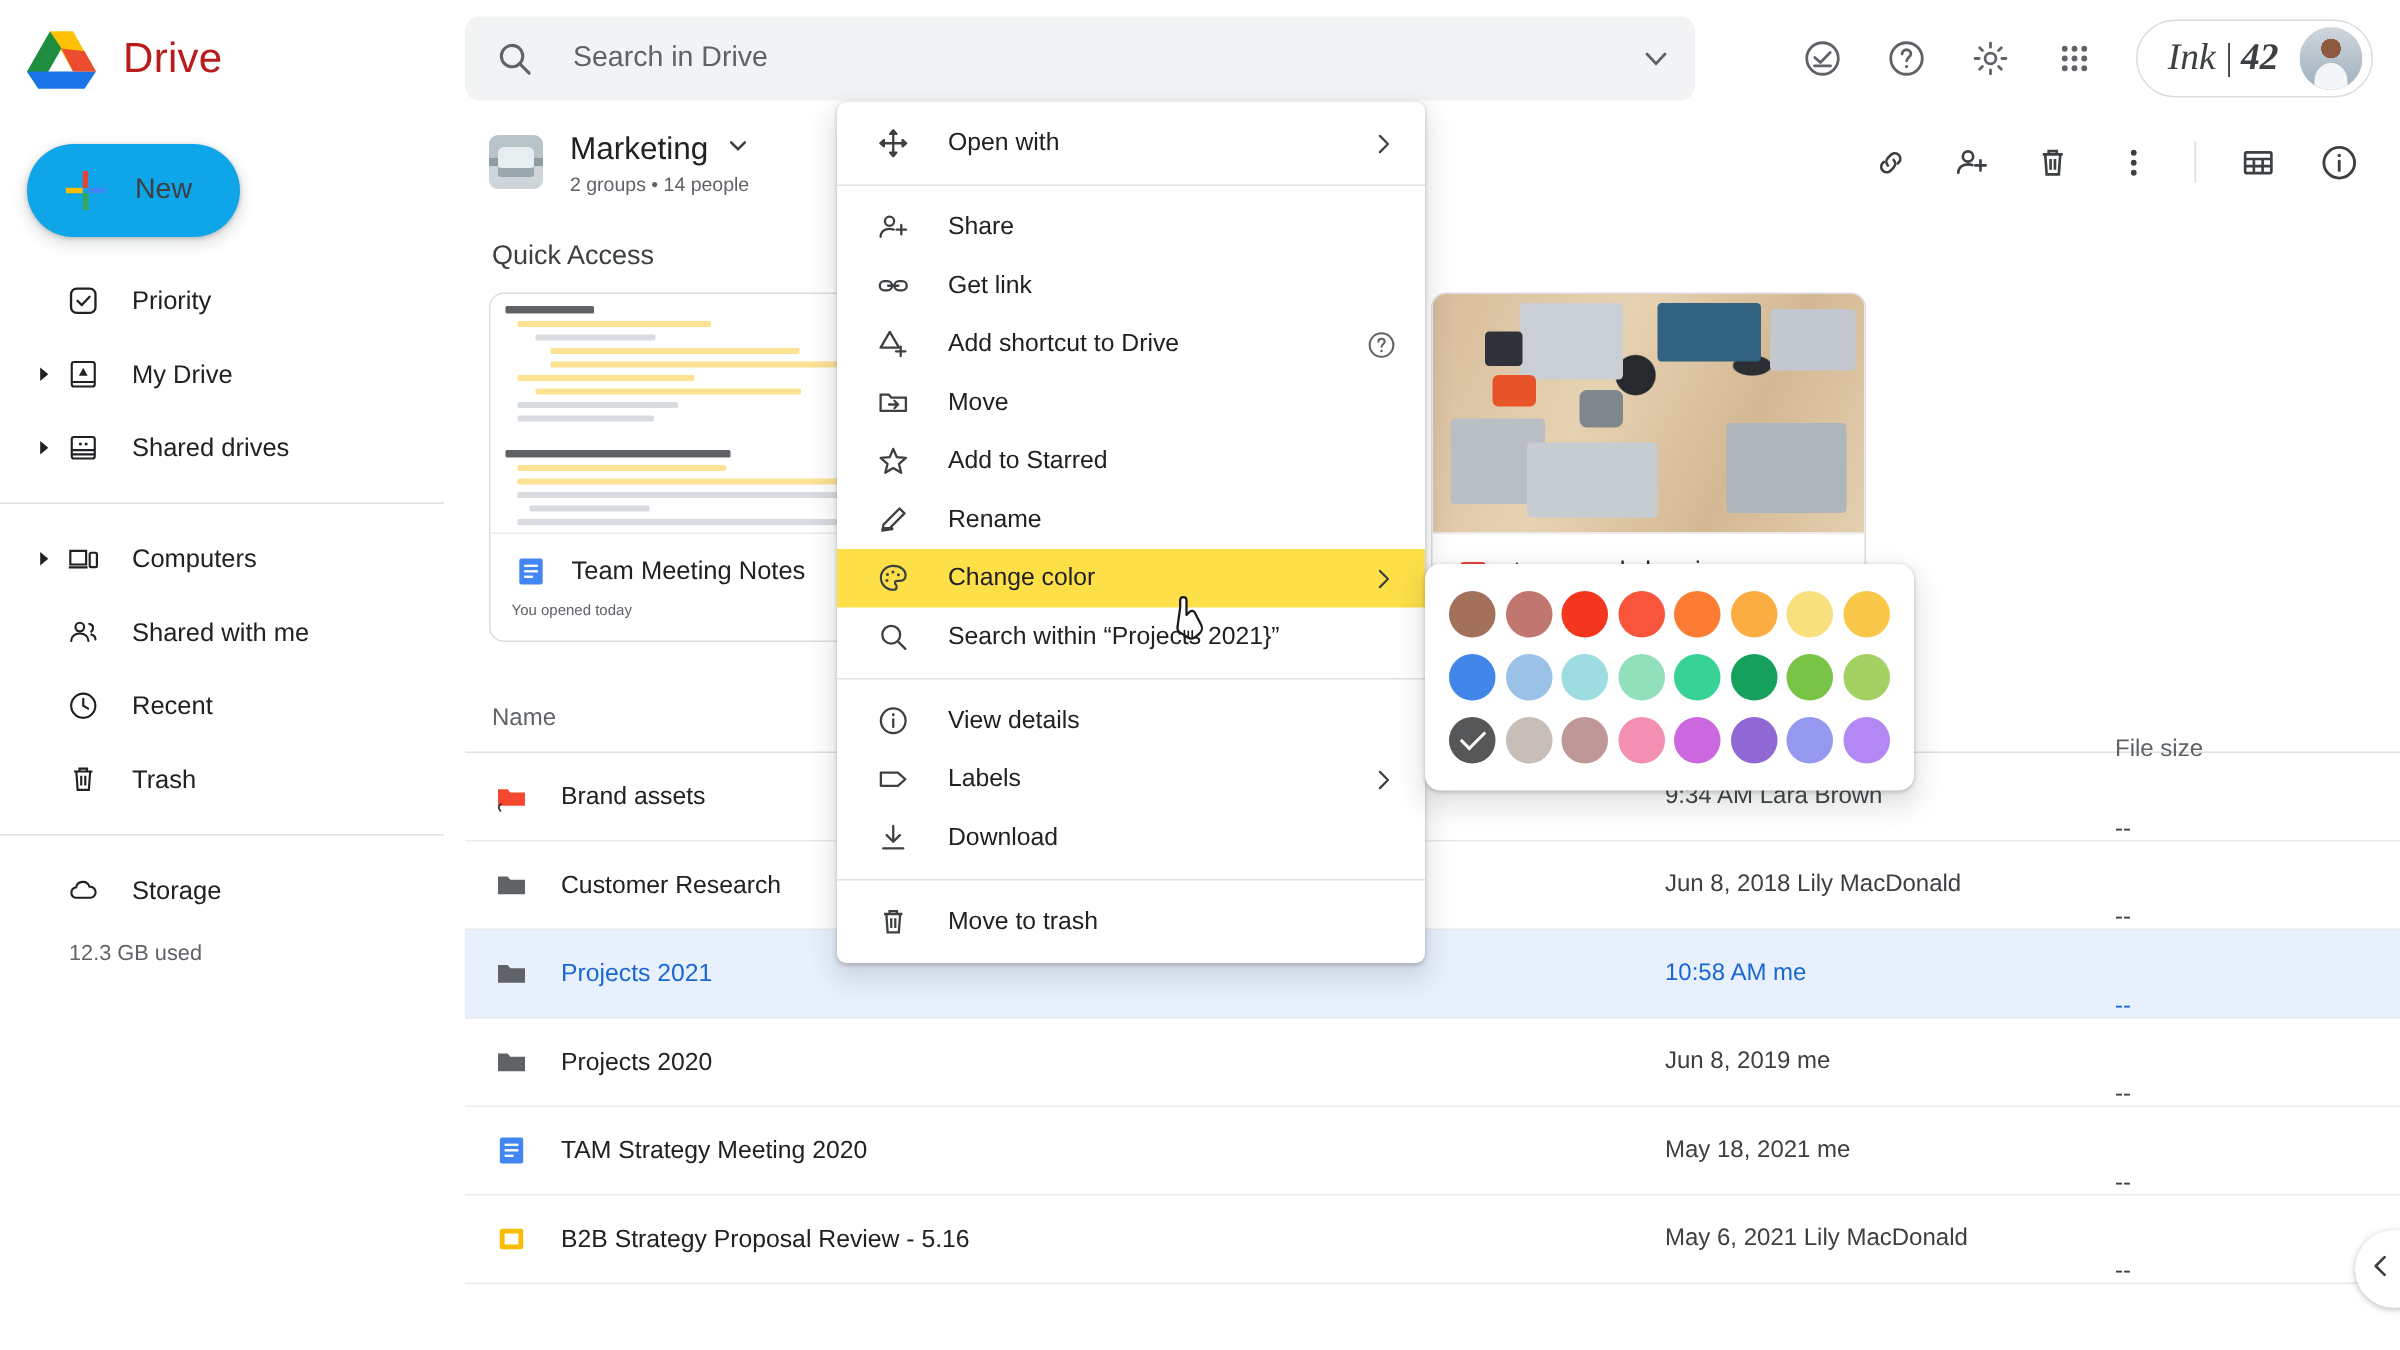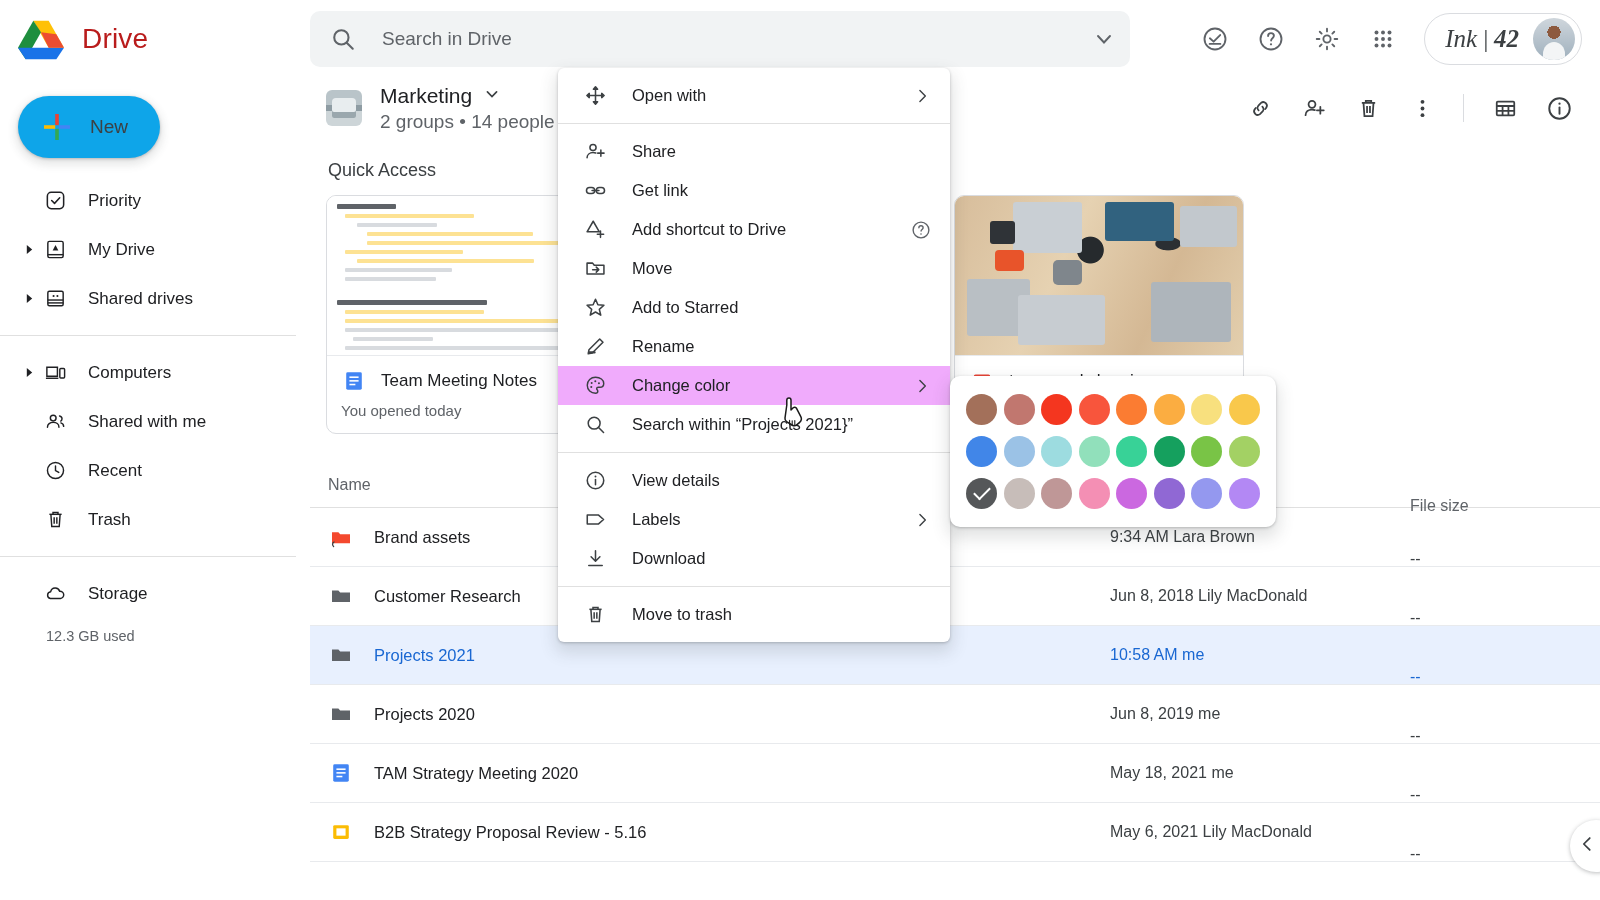--- a/index.html
+++ b/index.html
@@ -58,31 +58,31 @@
   .main { position: absolute; top: 78px; left: 310px; width: 1290px; height: 822px; }
 
   .crumbbar { height: 60px; display: flex; align-items: center; padding: 0 18px 0 16px; }
   .folder-thumb { width: 36px; height: 36px; border-radius: 6px; flex: none;
                   background: linear-gradient(#b9c4c9 0 42%, #8e9ca3 42% 58%, #cdd5d8 58%);
                   position: relative; overflow: hidden; }
   .folder-thumb::before { content:""; position:absolute; left:18%; top:22%; width:64%; height:56%;
                           background:#e8edef; border-radius:4px 4px 2px 2px; box-shadow: inset 0 -6px 0 #9aa7ad; }
   .crumb-txt { margin-left: 18px; }
   .crumb-title { font-size: 21px; color: #202124; display: flex; align-items: center; gap: 10px; }
-  .crumb-sub { font-size: 19px; color: #5f6368; margin-top: 2px; }
+  .crumb-sub { font-size: 13px; color: #5f6368; margin-top: 2px; }
   .crumb-actions { margin-left: auto; display: flex; align-items: center; gap: 8px; }
   .vdiv { width: 1px; height: 28px; background: #dadce0; margin: 0 10px; }
 
   .qa-head { font-size: 18px; color: #3c4043; padding: 22px 0 14px 18px; }
   .qa-row { display: flex; gap: 24px; padding-left: 16px; }
   .qa-card { width: 290px; border: 1px solid #dadce0; border-radius: 10px; overflow: hidden; background: #fff; cursor: pointer; }
   .qa-prev { height: 160px; background: #fff; border-bottom: 1px solid #e8eaed; overflow: hidden; position: relative; }
   .qa-meta { padding: 12px 14px 14px; }
   .qa-name { display: flex; align-items: center; gap: 14px; font-size: 17px; color: #202124; }
-  .qa-sub { font-size: 15px; color: #5f6368; margin-top: 8px; }
+  .qa-sub { font-size: 10px; color: #5f6368; margin-top: 8px; }
 
   
   .doc-lines { padding: 8px 10px; }
   .dl { height: 4px; border-radius: 1px; background: #d8dbdf; margin-bottom: 5px; }
   .dl.h { background: #fde293; }
   .dl.t { background: #5f6368; height: 5px; }
   .sheet-prev { background: #fff; }
   .sheet-prev .srow { display: flex; gap: 2px; margin-bottom: 2px; }
   .sc { height: 6px; }
   .photo-prev { width: 100%; height: 100%;
@@ -108,21 +108,21 @@
   .row.sel .c-mod, .row.sel .c-size { color: #1967d2; }
   .row .c-name { display: flex; align-items: center; gap: 20px; }
   .row .c-mod, .row .c-size { color: #3c4043; font-size: 16px; }
   .ficon { width: 26px; height: 26px; flex: none; display: flex; align-items: center; justify-content: center; }
 
   
   .ctx { position: absolute; left: 558px; top: 68px; width: 392px; background: #fff;
          border-radius: 6px; box-shadow: 0 1px 3px rgba(60,64,67,.3), 0 8px 16px 3px rgba(60,64,67,.15);
          padding: 8px 0; z-index: 40; }
   .ctx-item { height: 39px; display: flex; align-items: center; padding: 0 18px 0 24px; cursor: pointer; }
-  .ctx-item.hot { background: #f0abfc; }
+  .ctx-item.hot { background: #fde047; }
   .ctx-ico { width: 26px; flex: none; display: flex; align-items: center; justify-content: center; }
   .ctx-label { font-size: 16.5px; color: #202124; margin-left: 24px; white-space: nowrap; }
   .ctx-tail { margin-left: auto; display: flex; align-items: center; }
   .ctx-sep { height: 1px; background: #e0e0e0; margin: 8px 0; }
 
   
   .palette { position: absolute; left: 950px; top: 376px; width: 326px; background: #fff;
              border-radius: 10px; box-shadow: 0 1px 3px rgba(60,64,67,.3), 0 8px 16px 3px rgba(60,64,67,.15);
              padding: 18px 16px; z-index: 50; }
   .pal-row { display: flex; justify-content: space-between; margin-bottom: 11px; }

